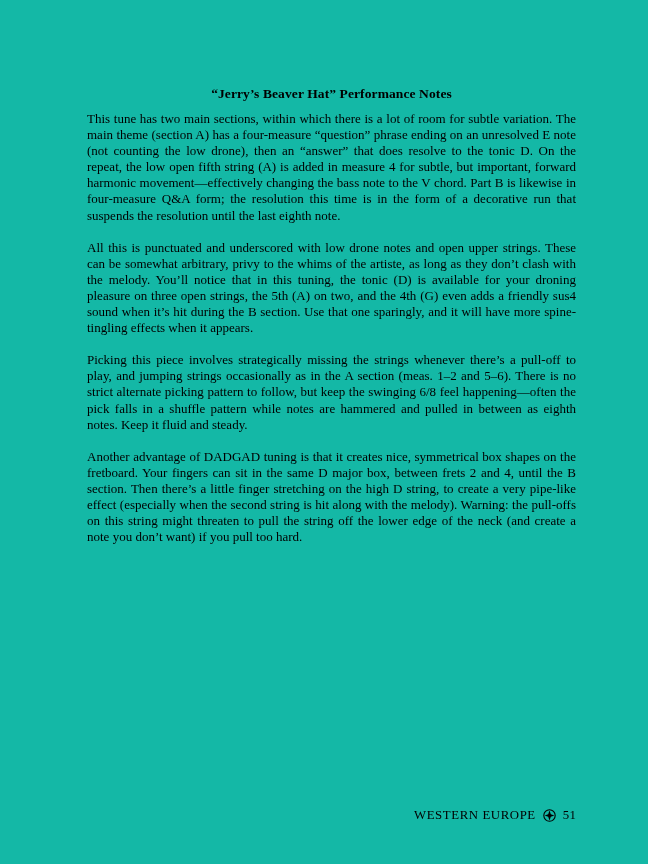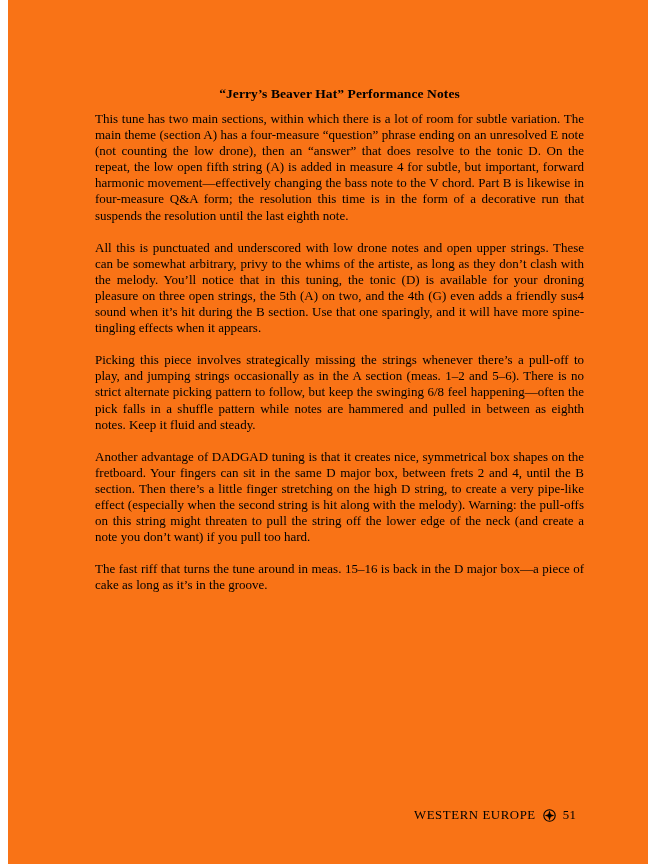--- a/index.html
+++ b/index.html
@@ -11,22 +11,21 @@
     height: 864px;
     background: #ffffff;
     font-family: "Liberation Serif", serif;
     color: #000000;
     position: relative;
     overflow: hidden;
   }
   .page {
     position: absolute;
     inset: 0;
-    background: #f97316;
-    margin-left: 8px;
+    background: #14b8a6;
   }
   .content {
     position: absolute;
     top: 86px;
     left: 87px;
     width: 489px;
   }
   .title {
     font-size: 13.5px;
     font-weight: bold;
@@ -68,21 +67,20 @@
 <body>
 
 <div class="page">
 
   <div class="content">
     <h1 class="title">“Jerry’s Beaver Hat” Performance Notes</h1>
     <p class="para">This tune has two main sections, within which there is a lot of room for subtle variation. The main theme (section A) has a four-measure “question” phrase ending on an unresolved E note (not counting the low drone), then an “answer” that does resolve to the tonic D. On the repeat, the low open fifth string (A) is added in measure 4 for subtle, but important, forward harmonic movement—effectively changing the bass note to the V chord. Part B is likewise in four-measure Q&amp;A form; the resolution this time is in the form of a decorative run that suspends the resolution until the last eighth note.</p>
     <p class="para">All this is punctuated and underscored with low drone notes and open upper strings. These can be somewhat arbitrary, privy to the whims of the artiste, as long as they don’t clash with the melody. You’ll notice that in this tuning, the tonic (D) is available for your droning pleasure on three open strings, the 5th (A) on two, and the 4th (G) even adds a friendly sus4 sound when it’s hit during the B section. Use that one sparingly, and it will have more spine-tingling effects when it appears.</p>
     <p class="para">Picking this piece involves strategically missing the strings whenever there’s a pull-off to play, and jumping strings occasionally as in the A section (meas. 1–2 and 5–6). There is no strict alternate picking pattern to follow, but keep the swinging 6/8 feel happening—often the pick falls in a shuffle pattern while notes are hammered and pulled in between as eighth notes. Keep it fluid and steady.</p>
     <p class="para">Another advantage of DADGAD tuning is that it creates nice, symmetrical box shapes on the fretboard. Your fingers can sit in the same D major box, between frets 2 and 4, until the B section. Then there’s a little finger stretching on the high D string, to create a very pipe-like effect (especially when the second string is hit along with the melody). Warning: the pull-offs on this string might threaten to pull the string off the lower edge of the neck (and create a note you don’t want) if you pull too hard.</p>
-    <p class="para">The fast riff that turns the tune around in meas. 15–16 is back in the D major box—a piece of cake as long as it’s in the groove.</p>
   </div>
 
   <div class="footer">
     <span class="footer-region">WESTERN EUROPE</span>
     <span class="footer-icon">
       <svg width="13" height="13" viewBox="0 0 13 13" aria-hidden="true">
         <circle cx="6.5" cy="6.5" r="5.7" fill="none" stroke="#000000" stroke-width="1.1"></circle>
         <path d="M6.5 1.6 L7.8 5.2 L11.4 6.5 L7.8 7.8 L6.5 11.4 L5.2 7.8 L1.6 6.5 L5.2 5.2 Z" fill="#000000"></path>
       </svg>
     </span>

